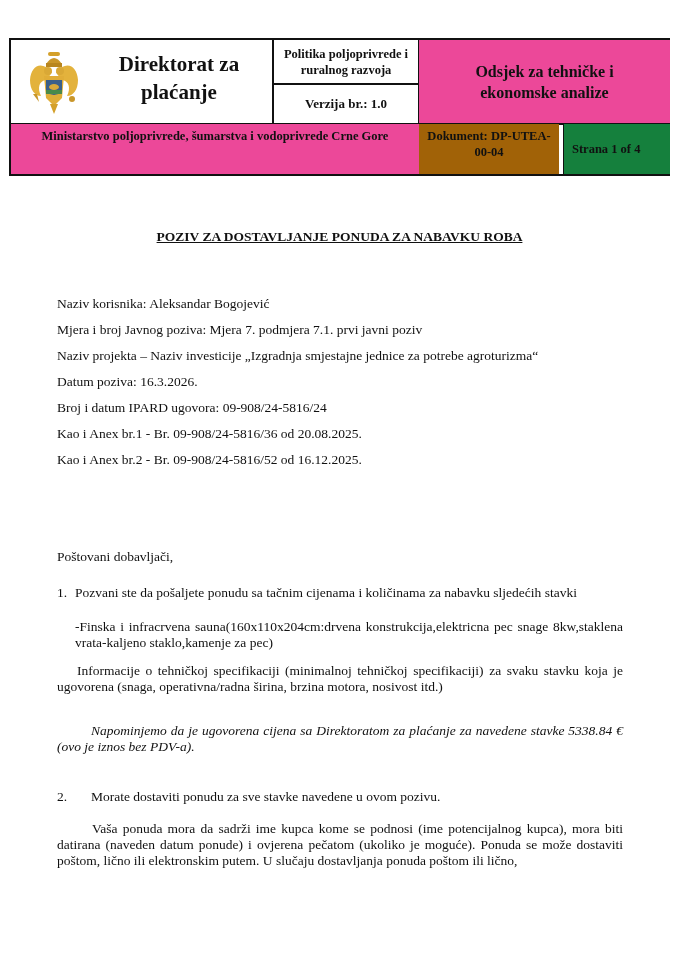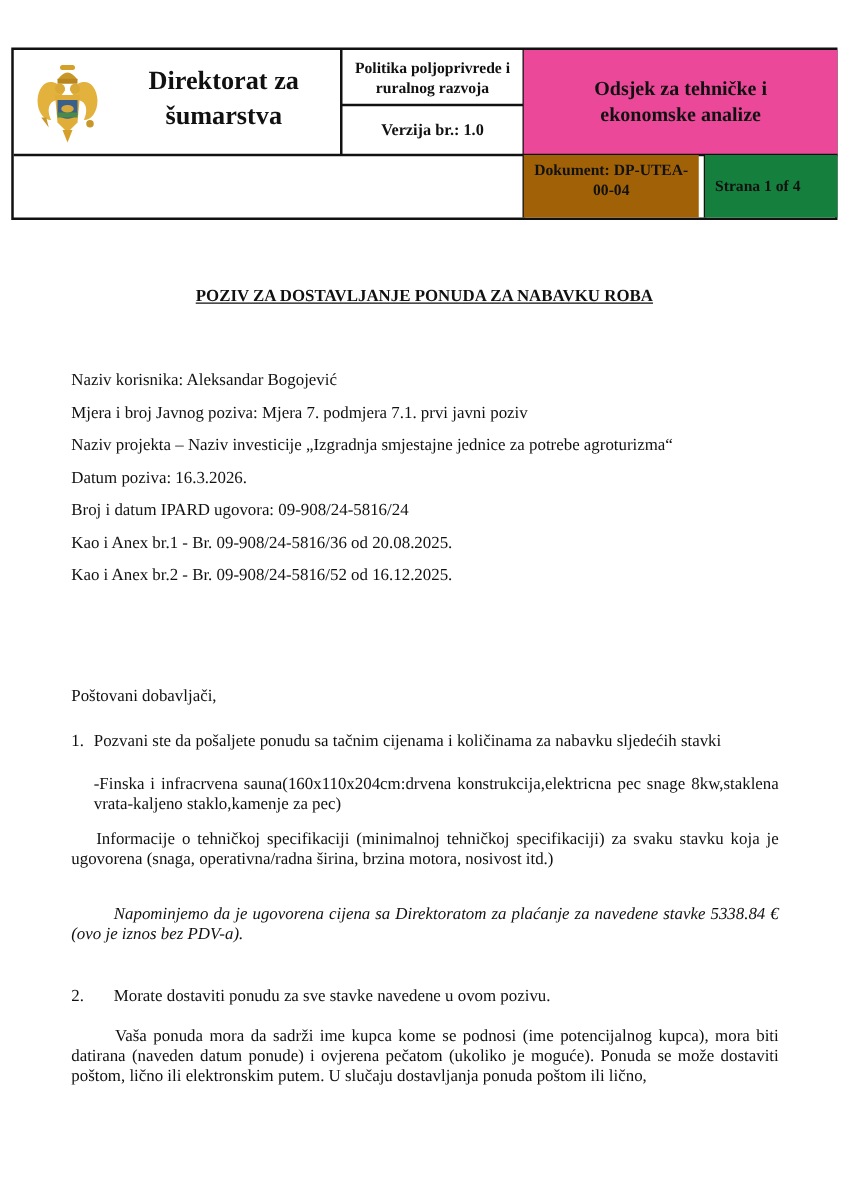--- a/index.html
+++ b/index.html
@@ -54,33 +54,34 @@
       <path d="M19 26 L39 26 L37 48 L29 56 L21 48 Z" fill="#e0ad38"></path>
 
       <path d="M21 30 L37 30 L37 42 Q29 48 21 42 Z" fill="#3a5f8a"></path>
       <rect x="21" y="40" width="16" height="4" fill="#4a8a4a"></rect>
       <ellipse cx="29" cy="37" rx="5" ry="3" fill="#d8a93a"></ellipse>
 
       <path d="M25 54 L29 64 L33 54 Z" fill="#d4a02a"></path>
       <path d="M8 44 L14 52 L12 44 Z" fill="#c9962a"></path>
       <circle cx="47" cy="49" r="3" fill="#c9962a"></circle>
     </svg>
-    <div class="dir-title">Direktorat za šumarstva</div>
+    <div class="dir-title">Direktorat za plaćanje</div>
   </div>
   <div class="vline" style="left:261px; top:0; height:84px;"></div>
 
   <div class="cell politika">Politika poljoprivrede i ruralnog razvoja</div>
   <div class="hline" style="left:262px; top:43px; width:146px;"></div>
   <div class="cell verzija">Verzija br.: 1.0</div>
   <div class="vline" style="left:407px; top:0; height:134px;"></div>
 
   <div class="cell odsjek gray">Odsjek za tehničke i ekonomske analize</div>
 
   <div class="hline" style="left:0; top:83px; width:659px;"></div>
 
+  <div class="cell ministarstvo gray">Ministarstvo poljoprivrede, šumarstva i vodoprivrede Crne Gore</div>
   <div class="cell dokument">Dokument: DP-UTEA-00-04</div>
   <div class="vline" style="left:552px; top:84px; height:50px;"></div>
   <div class="cell strana">Strana 1 of 4</div>
 </div>
 
 <div class="doc-title">POZIV ZA DOSTAVLJANJE PONUDA ZA NABAVKU ROBA</div>
 
 <div class="line" style="top:296px;">Naziv korisnika: Aleksandar Bogojević</div>
 <div class="line" style="top:322px;">Mjera i broj Javnog poziva: Mjera 7. podmjera 7.1. prvi javni poziv</div>
 <div class="line" style="top:348px;">Naziv projekta – Naziv investicije „Izgradnja smjestajne jednice za potrebe agroturizma“</div>

